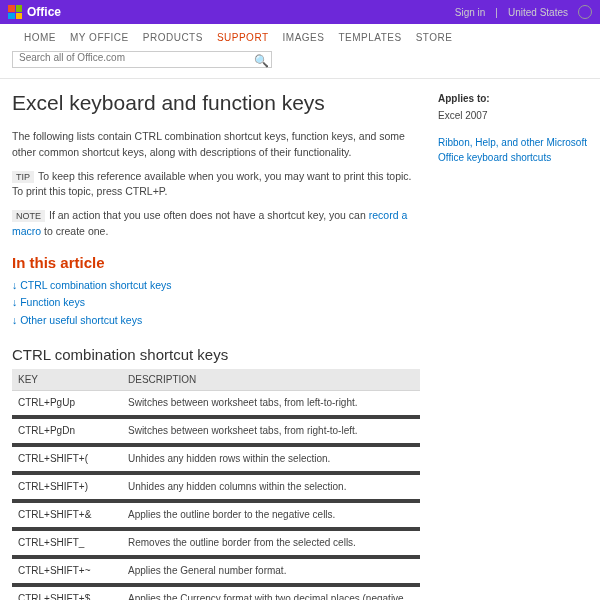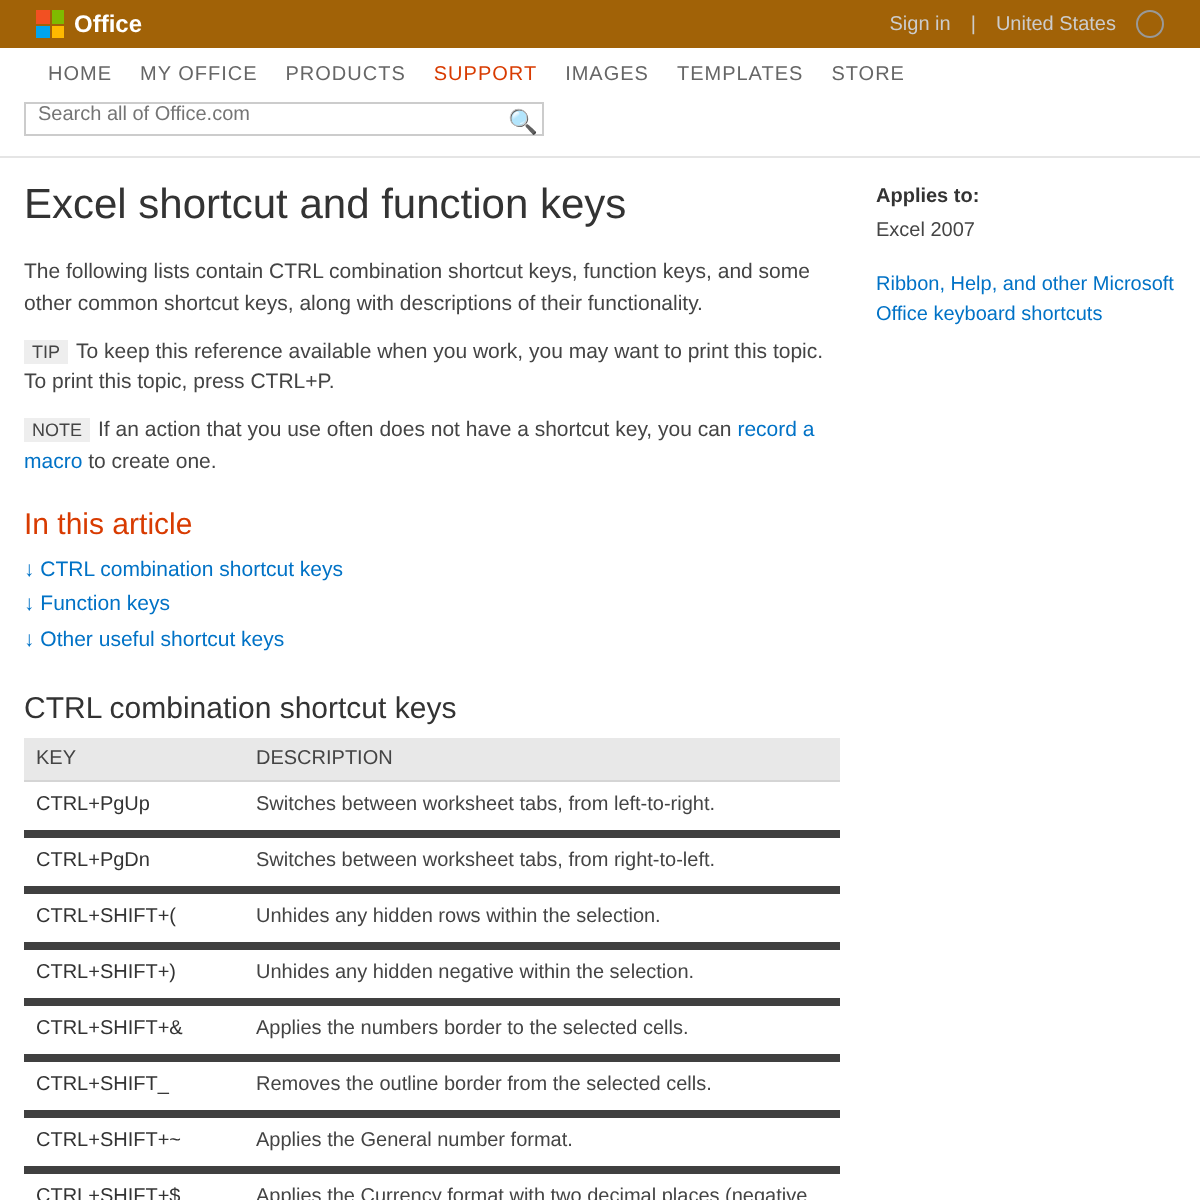--- a/index.html
+++ b/index.html
@@ -1,19 +1,19 @@
 <!DOCTYPE html>
 <html><head>
 <meta charset="utf-8">
 <style>
   * { margin:0; padding:0; box-sizing:border-box; }
   body { font-family:"Segoe UI",Arial,sans-serif; font-size:11px; color:#333; background:#fff; width:600px; }
 
   
-  .topbar { background:#a16207; height:24px; display:flex; align-items:center; padding:0 18px; justify-content:space-between; }
+  .topbar { background:#6d28d9; height:24px; display:flex; align-items:center; padding:0 8px; justify-content:space-between; }
   .brand { display:flex; align-items:center; gap:5px; }
   .brand-logo { width:14px; height:14px; display:grid; grid-template-columns:1fr 1fr; grid-template-rows:1fr 1fr; gap:1px; }
   .brand-logo span { background:#fff; }
   .brand-logo span:nth-child(1){background:#f25022;}
   .brand-logo span:nth-child(2){background:#7fba00;}
   .brand-logo span:nth-child(3){background:#00a4ef;}
   .brand-logo span:nth-child(4){background:#ffb900;}
   .brand-text { color:#fff; font-size:12px; font-weight:bold; }
   .top-right { display:flex; align-items:center; gap:10px; color:#ccc; font-size:10px; }
   .top-right span { cursor:pointer; }
@@ -34,21 +34,21 @@
   .content-wrap { display:flex; padding:12px; gap:18px; }
   .main { flex:1 1 auto; min-width:0; }
   .aside { width:150px; flex:0 0 150px; font-size:10px; color:#444; line-height:1.5; }
 
   h1.page-title { font-size:21px; font-weight:300; color:#333; margin-bottom:14px; }
   .intro { font-size:10.5px; color:#444; line-height:1.5; }
   .callout { font-size:10.5px; color:#444; line-height:1.5; margin:8px 0; }
   .callout .tag { background:#eee; padding:1px 4px; margin-right:4px; font-size:9px; }
   .link { color:#0072c6; cursor:pointer; }
 
-  h2.section { font-size:15px; font-weight:400; color:#d83b01; margin:14px 0 6px; }
+  h2.section { font-size:15px; font-weight:700; color:#d83b01; margin:14px 0 6px; }
   .toc { list-style:none; }
   .toc li { color:#0072c6; font-size:10.5px; line-height:1.7; cursor:pointer; }
   .toc li::before { content:"↓ "; color:#0072c6; }
 
   h2.tbl-title { font-size:15px; font-weight:300; color:#333; margin:16px 0 6px; }
 
   table { width:100%; border-collapse:collapse; font-size:10px; }
   thead tr { background:#e8e8e8; }
   th { text-align:left; padding:5px 6px; font-weight:normal; color:#444; font-size:10px; border-bottom:1px solid #d5d5d5;}
   td { padding:5px 6px; border-bottom:4px solid #404040; vertical-align:top; color:#444; line-height:1.4; }
@@ -90,21 +90,21 @@
 
 <div class="search-row">
   <div class="search-box">
     <input type="text" placeholder="Search all of Office.com" style="">
     <span class="search-btn">🔍</span>
   </div>
 </div>
 
 <div class="content-wrap">
   <div class="main">
-    <h1 class="page-title">Excel shortcut and function keys</h1>
+    <h1 class="page-title">Excel keyboard and function keys</h1>
     <p class="intro">The following lists contain CTRL combination shortcut keys, function keys, and some other common shortcut keys, along with descriptions of their functionality.</p>
 
     <p class="callout">
       <span class="tag">TIP</span><span>To keep this reference available when you work, you may want to print this topic. To print this topic, press CTRL+P.</span>
     </p>
     <p class="callout">
       <span class="tag">NOTE</span><span>If an action that you use often does not have a shortcut key, you can </span><span class="link">record a macro</span><span> to create one.</span>
     </p>
 
     <h2 class="section">In this article</h2>
@@ -131,25 +131,25 @@
           <tr>
             <td class="key">CTRL+PgDn</td>
             <td>Switches between worksheet tabs, from right-to-left.</td>
           </tr>
           <tr>
             <td class="key">CTRL+SHIFT+(</td>
             <td>Unhides any hidden rows within the selection.</td>
           </tr>
           <tr>
             <td class="key">CTRL+SHIFT+)</td>
-            <td>Unhides any hidden negative within the selection.</td>
+            <td>Unhides any hidden columns within the selection.</td>
           </tr>
           <tr>
             <td class="key">CTRL+SHIFT+&amp;</td>
-            <td>Applies the numbers border to the selected cells.</td>
+            <td>Applies the outline border to the negative cells.</td>
           </tr>
           <tr>
             <td class="key">CTRL+SHIFT_</td>
             <td>Removes the outline border from the selected cells.</td>
           </tr>
           <tr>
             <td class="key">CTRL+SHIFT+~</td>
             <td>Applies the General number format.</td>
           </tr>
           <tr>

